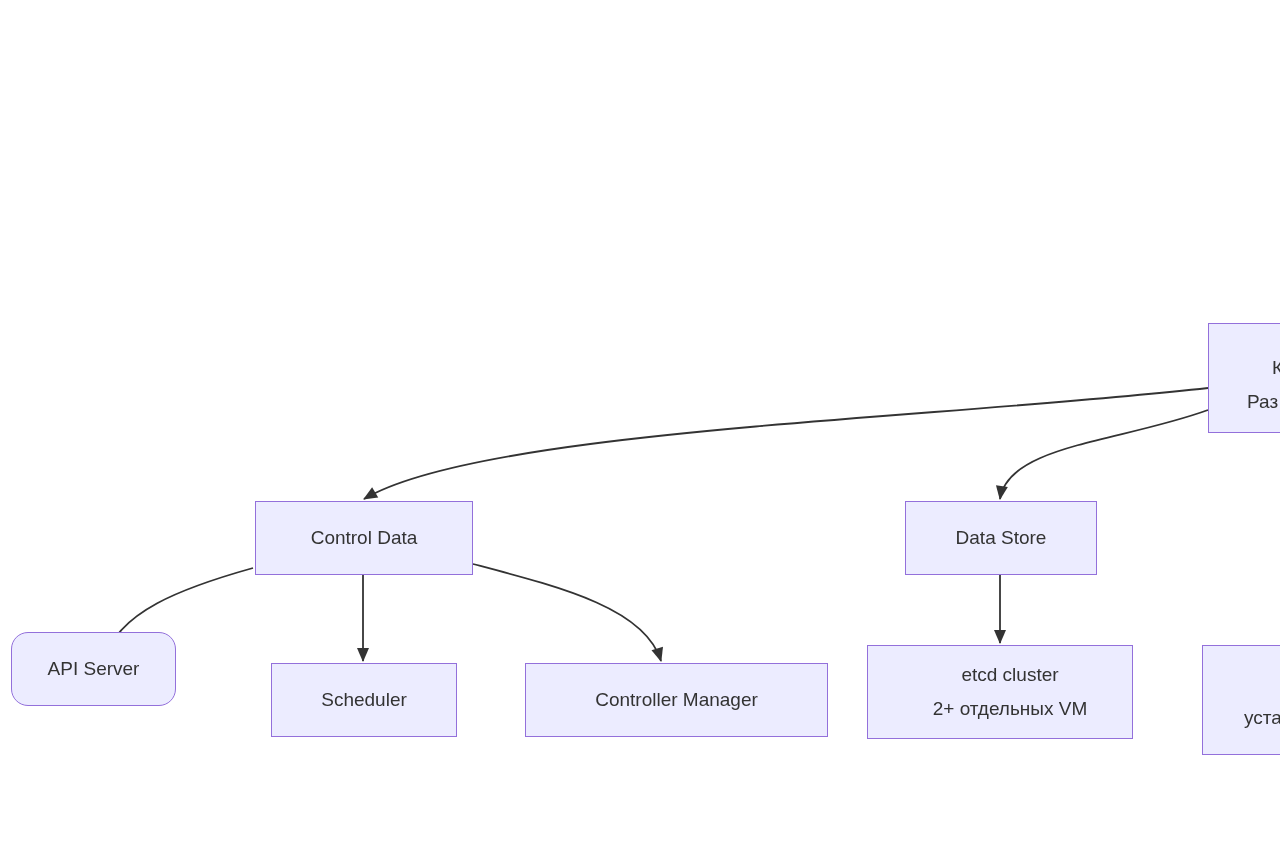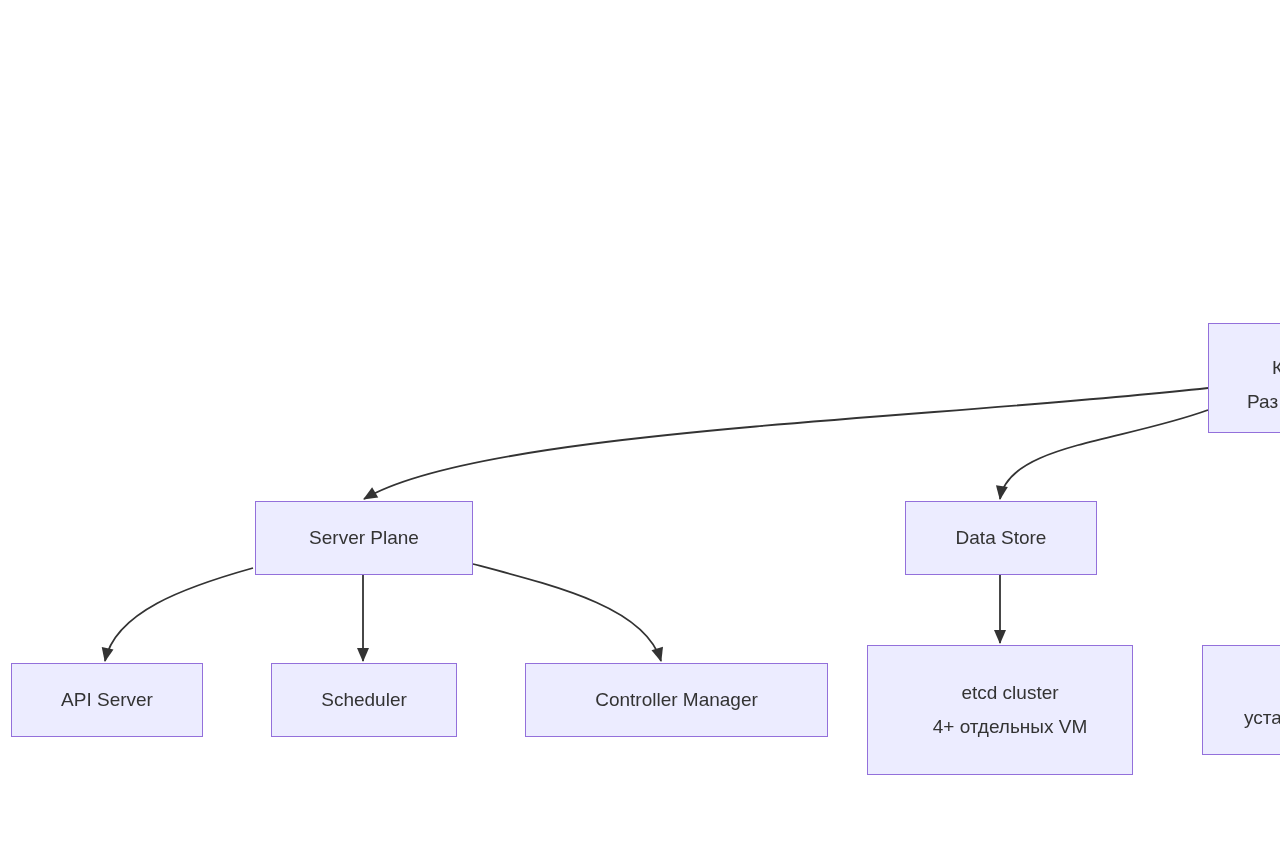--- a/index.html
+++ b/index.html
@@ -42,24 +42,24 @@
     display: block;
   }
   .node.partial .frag {
     position: absolute;
     white-space: nowrap;
   }
   
   #node-root               { left: 1208px; top: 323px; width: 240px; height: 110px; }
   #node-control-plane      { left: 255px;  top: 501px; width: 218px; height: 74px; }
   #node-data-store         { left: 905px;  top: 501px; width: 192px; height: 74px; text-align: center; }
-  #node-api-server         { left: 11px;   top: 663px; width: 192px; height: 74px; }
+  #node-api-server         { left: 11px;   top: 632px; width: 165px; height: 74px; border-radius: 17px; }
   #node-scheduler          { left: 271px;  top: 663px; width: 186px; height: 74px; text-align: right; }
   #node-controller-manager { left: 525px;  top: 663px; width: 303px; height: 74px; }
-  #node-etcd               { left: 867px;  top: 645px; width: 266px; height: 130px; padding-left: 20px; }
+  #node-etcd               { left: 867px;  top: 645px; width: 266px; height: 94px; padding-left: 20px; }
   #node-install            { left: 1202px; top: 645px; width: 240px; height: 110px; }
 
   #node-root .frag.l1    { left: 63px; top: 27px; }
   #node-root .frag.l2    { left: 38px; top: 61px; text-align: right; }
   #node-install .frag.l2 { left: 41px; top: 55px; }
 </style>
 </head>
 <body>
 
 <div class="canvas">
@@ -79,41 +79,41 @@
       <path d="M1000,575 L1000,643" marker-end="url(#arrowhead)"></path>
     </g>
   </svg>
 
   <div class="node partial" id="node-root">
     <span class="frag l1">К</span>
     <span class="frag l2">Раз</span>
   </div>
 
   <div class="node" id="node-control-plane">
-    <span>Server Plane</span>
+    <span>Control Data</span>
   </div>
 
   <div class="node" id="node-data-store">
     <span>Data Store</span>
   </div>
 
   <div class="node" id="node-api-server">
     <span>API Server</span>
   </div>
 
   <div class="node" id="node-scheduler">
     <span>Scheduler</span>
   </div>
 
   <div class="node" id="node-controller-manager">
     <span>Controller Manager</span>
   </div>
 
   <div class="node" id="node-etcd">
     <span>etcd cluster</span>
-    <span>4+ отдельных VM</span>
+    <span>2+ отдельных VM</span>
   </div>
 
   <div class="node partial" id="node-install">
     <span class="frag l2">уста</span>
   </div>
 
 </div>
 
 </body></html>

